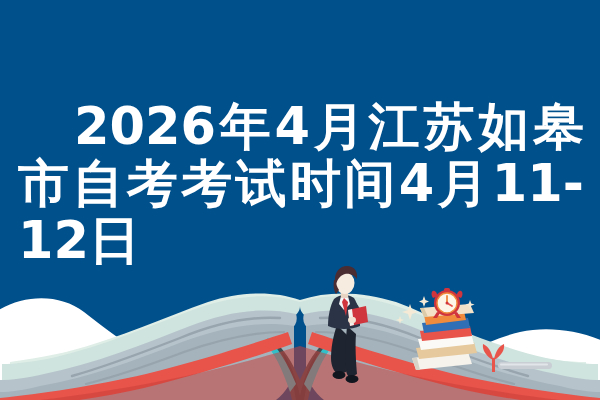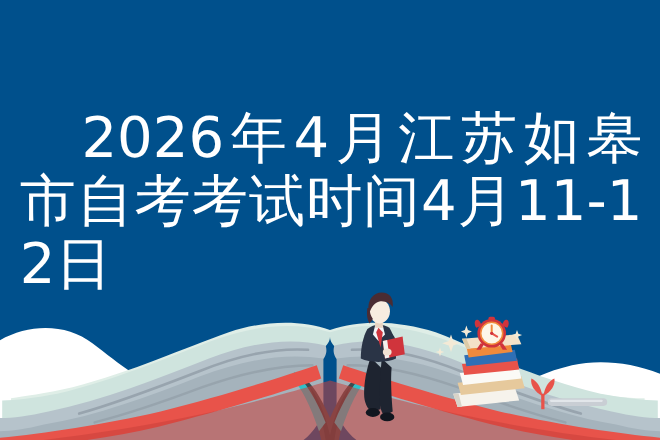--- a/index.html
+++ b/index.html
@@ -26,21 +26,21 @@
     left: 18px;
     top: 98px;
     width: 566px;
     z-index: 40;
   }
   .title-text {
     margin: 0;
     color: #ffffff;
     font-size: 51px;
     line-height: 57px;
-    font-weight: 400;
+    font-weight: 700;
     letter-spacing: 0px;
     text-align: justify;
     text-align-last: left;
     text-indent: 56px;
     word-break: break-all;
     font-family: "DejaVu Sans", "Liberation Sans", sans-serif;
   }
   
   .scene {
     position: absolute;

